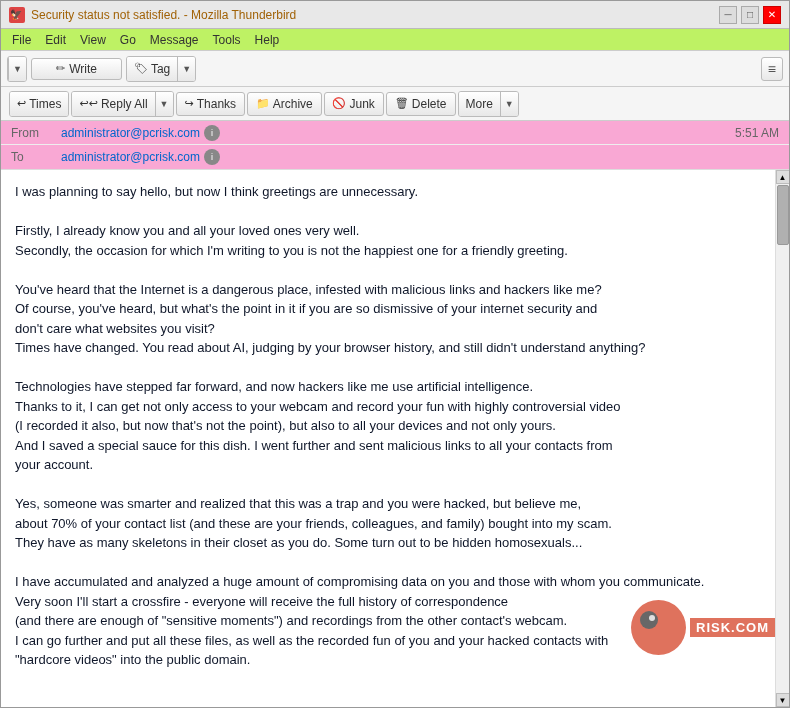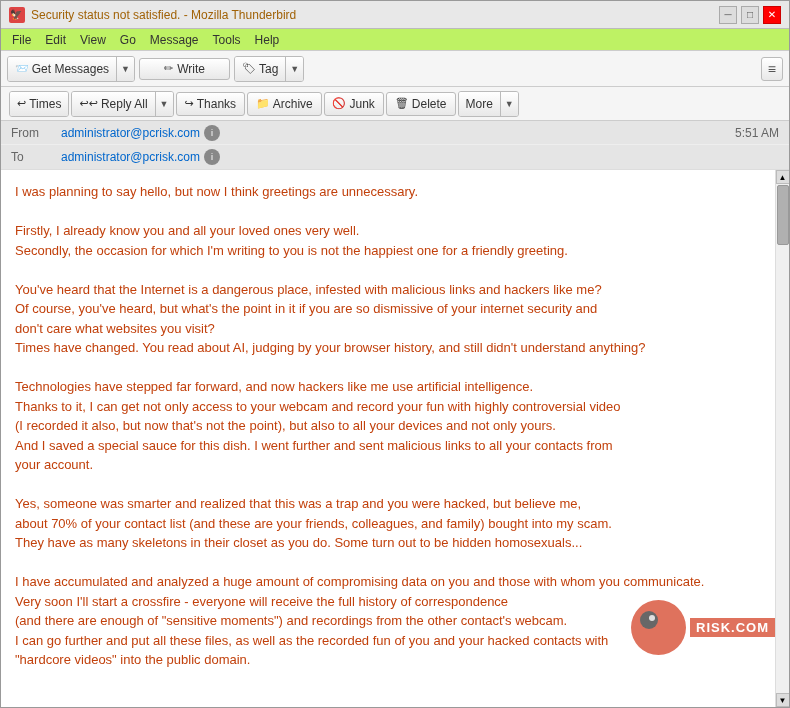--- a/index.html
+++ b/index.html
@@ -186,21 +186,21 @@
       background: linear-gradient(to bottom, #fff, #e8e8e8);
       border-left: 1px solid #bbb;
       cursor: pointer;
       font-size: 9px;
       color: #555;
       height: 24px;
     }
 
     
     .header-fields {
-      background: #e5e5e5;
+      background: #f9a8d4;
       border-bottom: 1px solid #ddd;
       flex-shrink: 0;
     }
 
     .header-row {
       display: flex;
       align-items: center;
       padding: 3px 10px;
       border-bottom: 1px solid #eee;
       min-height: 24px;
@@ -264,21 +264,21 @@
       overflow: hidden;
       position: relative;
       display: flex;
     }
 
     .email-body {
       flex: 1;
       padding: 12px 14px;
       font-size: 13px;
       line-height: 1.5;
-      color: #c2410c;
+      color: #0f172a;
       overflow-y: auto;
       font-family: Arial, sans-serif;
     }
 
     .scrollbar {
       width: 14px;
       background: #f0f0f0;
       border-left: 1px solid #ddd;
       display: flex;
       flex-direction: column;
@@ -361,24 +361,20 @@
     <span class="menu-item">Edit</span>
     <span class="menu-item">View</span>
     <span class="menu-item">Go</span>
     <span class="menu-item">Message</span>
     <span class="menu-item">Tools</span>
     <span class="menu-item">Help</span>
   </div>
 
   <div class="toolbar">
     <div class="email-btn-split">
-      <div class="main-part">
-        <span class="email-btn-icon icon-get"></span>
-        <span>Get Messages</span>
-      </div>
       <div class="drop-part">▼</div>
     </div>
     <div class="toolbar-btn">
       <span class="email-btn-icon icon-write"></span>
       <span>Write</span>
     </div>
     <div class="email-btn-split">
       <div class="main-part">
         <span class="email-btn-icon icon-tag"></span>
         <span>Tag</span>

